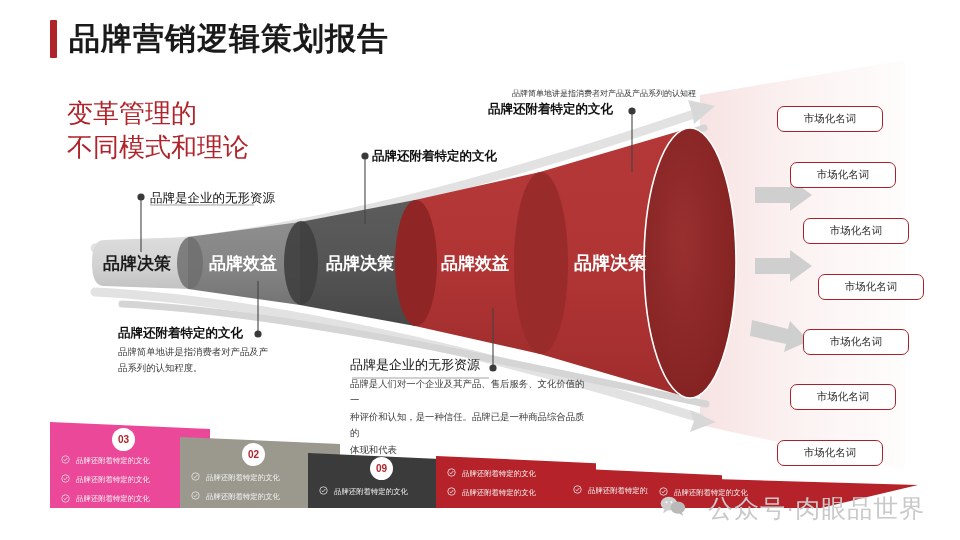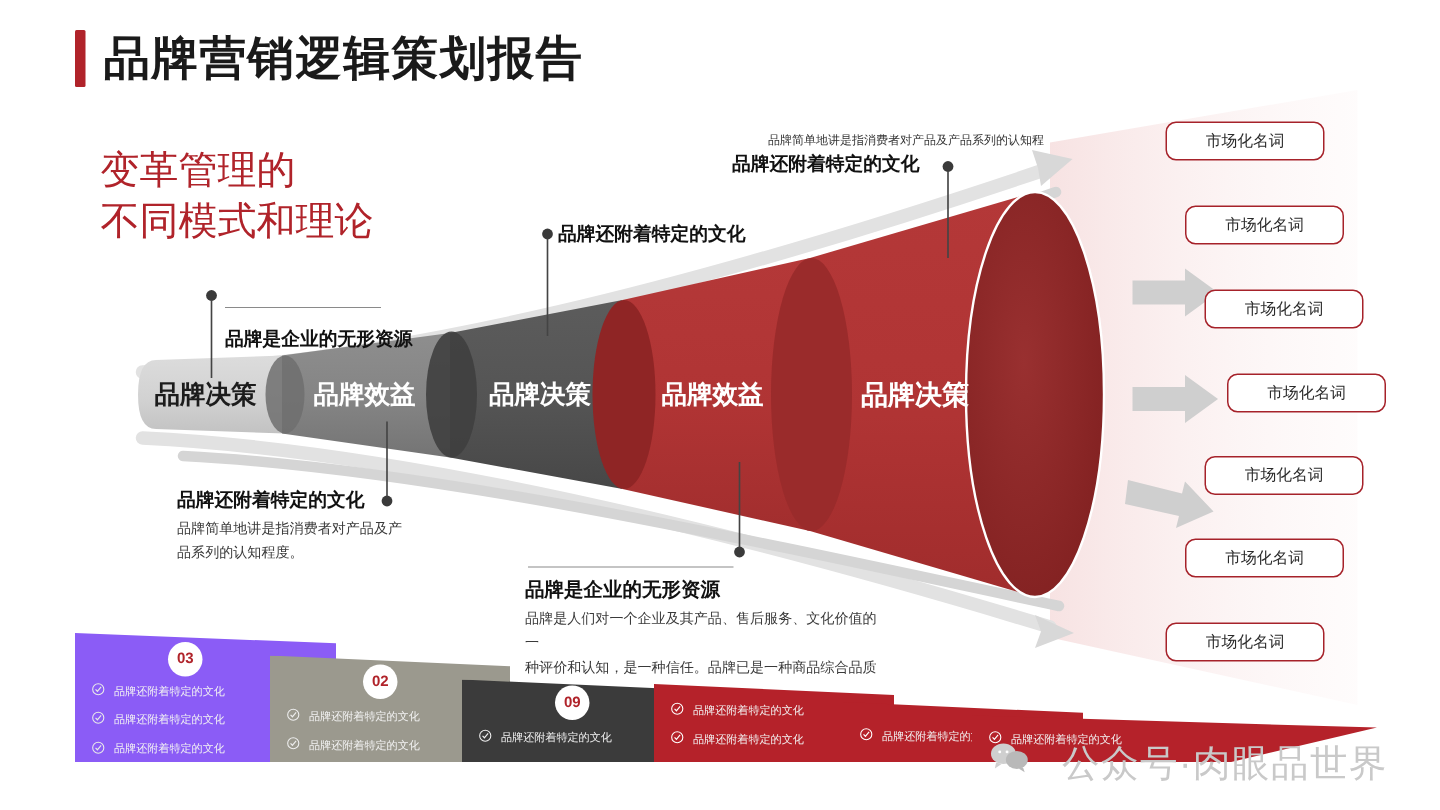--- a/index.html
+++ b/index.html
@@ -25,34 +25,34 @@
   .seg-label{position:absolute;font-weight:700;white-space:nowrap;transform:translate(-50%,-50%);}
   .seg-1{left:137px;top:263px;font-size:17px;color:#1c1c1c;}
   .seg-2{left:243px;top:263px;font-size:17px;color:#ffffff;}
   .seg-3{left:360px;top:263px;font-size:17px;color:#ffffff;}
   .seg-4{left:475px;top:263px;font-size:17px;color:#ffffff;}
   .seg-5{left:610px;top:263px;font-size:18px;color:#ffffff;}
 
   
   .callout{position:absolute;}
   .callout .c-title{font-size:12.5px;font-weight:700;color:#111;white-space:nowrap;}
-  .callout .c-title.plain{font-weight:700;font-size:12.5px;margin-top:28px;}
+  .callout .c-title.plain{font-weight:400;font-size:12.5px;}
   .callout .c-body{font-size:9.4px;color:#3a3a3a;line-height:1.75;margin-top:3px;font-family:Liberation Mono, monospace;}
   .callout .c-small{font-size:8px;color:#333;white-space:nowrap;margin-left:24px;}
 
   .co-a{left:150px;top:190px;}
   .co-b{left:372px;top:148px;}
   .co-c{left:488px;top:88px;}
   .co-d{left:118px;top:325px;width:160px;}
   .co-e{left:350px;top:356px;width:242px;}
 
   
   .rbox{position:absolute;border:1.6px solid #a6222a;border-radius:7px;background:#fff;
         font-size:10.5px;color:#2b2b2b;display:flex;align-items:center;justify-content:center;
-        height:24px;white-space:nowrap;}
+        height:24px;white-space:nowrap;margin-top:25px;}
 
   
   .cards{position:absolute;left:0;top:415px;width:960px;height:100px;}
   .card{position:absolute;overflow:hidden;}
   .card .badge{position:absolute;width:23px;height:23px;border-radius:50%;background:#fff;
         color:#b0232a;font-size:10px;font-weight:700;display:flex;align-items:center;justify-content:center;}
   .card .items{position:absolute;left:11px;}
   .card .item{display:flex;align-items:center;gap:6px;font-size:7.4px;color:#f3f3f3;line-height:1;margin-bottom:9px;white-space:nowrap;}
   .card .item .ck{flex:0 0 auto;}
 
@@ -199,22 +199,22 @@
   <div class="rbox" style="left:777px;top:81px;width:104px;">市场化名词</div>
   <div class="rbox" style="left:790px;top:137px;width:104px;">市场化名词</div>
   <div class="rbox" style="left:803px;top:193px;width:104px;">市场化名词</div>
   <div class="rbox" style="left:818px;top:249px;width:104px;">市场化名词</div>
   <div class="rbox" style="left:803px;top:304px;width:104px;">市场化名词</div>
   <div class="rbox" style="left:790px;top:359px;width:104px;">市场化名词</div>
   <div class="rbox" style="left:777px;top:415px;width:104px;">市场化名词</div>
 
   <div class="cards">
 
-    <div class="card" style="left:50px;top:7px;width:160px;height:86px;background:#8b5cf6;
-                clip-path:polygon(0 0,100% 8%,100% 100%,0 100%);padding-left:14px;">
+    <div class="card" style="left:50px;top:7px;width:160px;height:86px;background:#ec4899;
+                clip-path:polygon(0 0,100% 8%,100% 100%,0 100%);">
       <div class="badge" style="left:62px;top:6px;">03</div>
       <div class="items" style="top:33px;">
         <div class="item">
             <span class="ck">
           <svg width="9" height="9" viewBox="0 0 16 16">
                 <circle cx="8" cy="8" r="6.6" fill="none" stroke="#e9e9e9" stroke-width="1.3"></circle>
                 <path d="M4.8 8.2 L7 10.4 L11.4 5.2" fill="none" stroke="#e9e9e9" stroke-width="1.4"></path>
               </svg></span>
           <span>品牌还附着特定的文化</span>
           </div>

